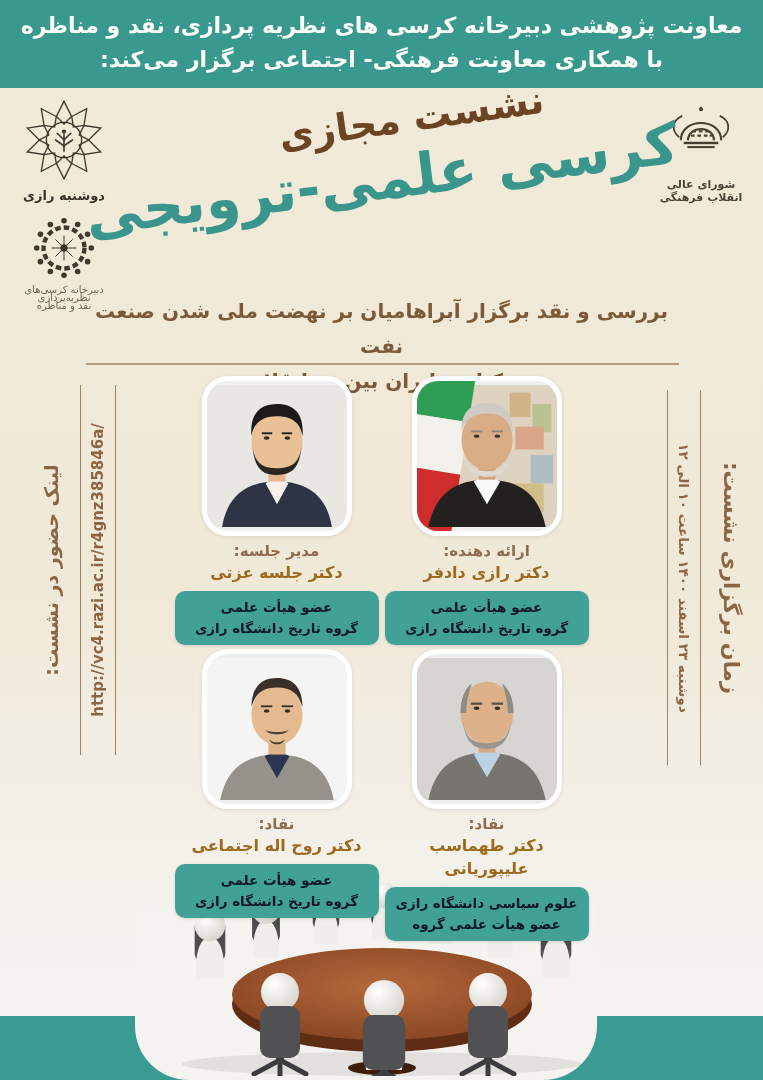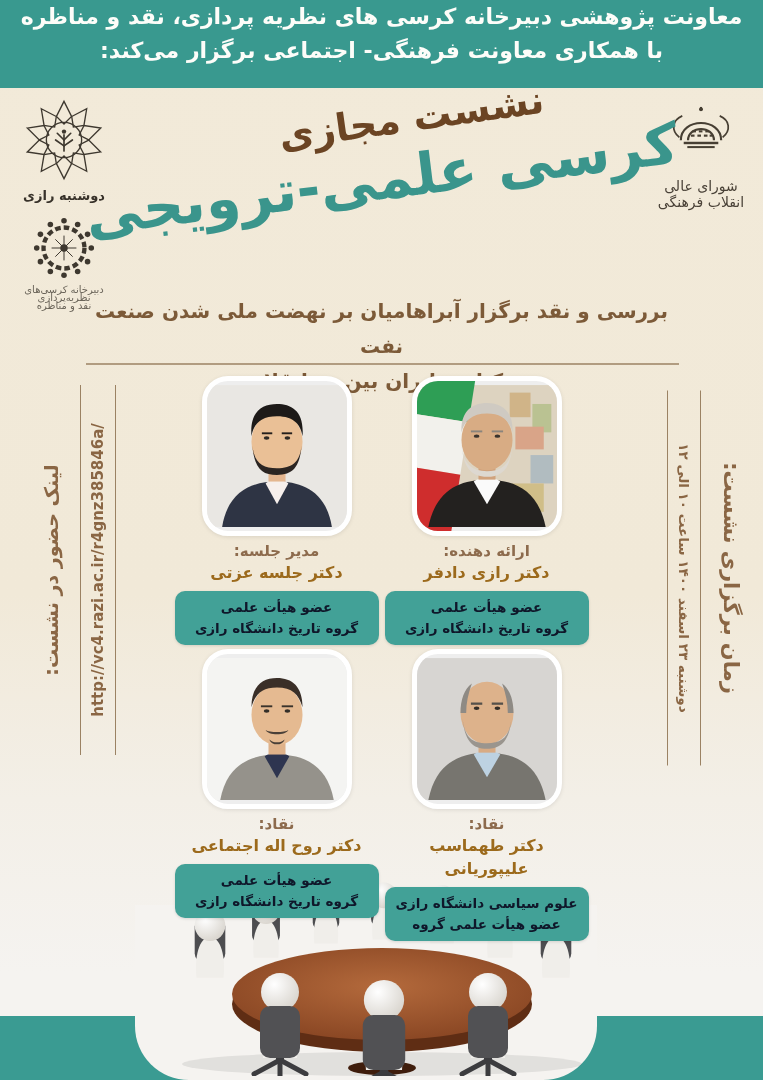--- a/index.html
+++ b/index.html
@@ -7,28 +7,28 @@
   .poster{
     position:relative; width:763px; height:1080px; margin:0 auto; overflow:hidden;
     direction:rtl;
     background:linear-gradient(180deg,#f2ead9 0%,#f1e9d8 55%,#f3efe7 74%,#f5f3f0 90%,#f5f3f0 100%);
     font-family:"DejaVu Sans", sans-serif;
   }
   
   .header{
     position:absolute; top:0; left:0; right:0; height:88px;
     background:#39998f; color:#fdfdf9; text-align:center;
-    font-weight:bold; font-size:22px; line-height:34px;
+    padding-top:9px; font-weight:bold; font-size:22px; line-height:34px;
   }
   
   .logos-left{ position:absolute; top:98px; left:12px; width:104px; text-align:center; }
   .logo-caption{ font-size:13px; font-weight:bold; color:#38322a; margin-top:2px; }
   .logo-caption.tiny{ font-size:10px; font-weight:normal; color:#6a6459; line-height:8px; margin-top:3px;}
   .logo-right{ position:absolute; top:100px; right:12px; width:100px; text-align:center; }
-  .logo-caption.small{ font-size:14px; color:#4a4238; font-weight:normal; }
+  .logo-caption.small{ font-size:11px; color:#4a4238; font-weight:bold; }
   .logo-block{ margin-bottom:14px; }
   
   .title-wrap{ position:absolute; top:96px; left:0; right:0; text-align:center; }
   .title-line1{
     display:inline-block; color:#6b4423; font-size:38px; font-weight:bold;
     transform:translateX(30px) rotate(-8deg);
   }
   .title-line2{
     display:block; color:#3a958c; font-size:57px; font-weight:bold;
     transform:rotate(-7deg); margin-top:6px;

